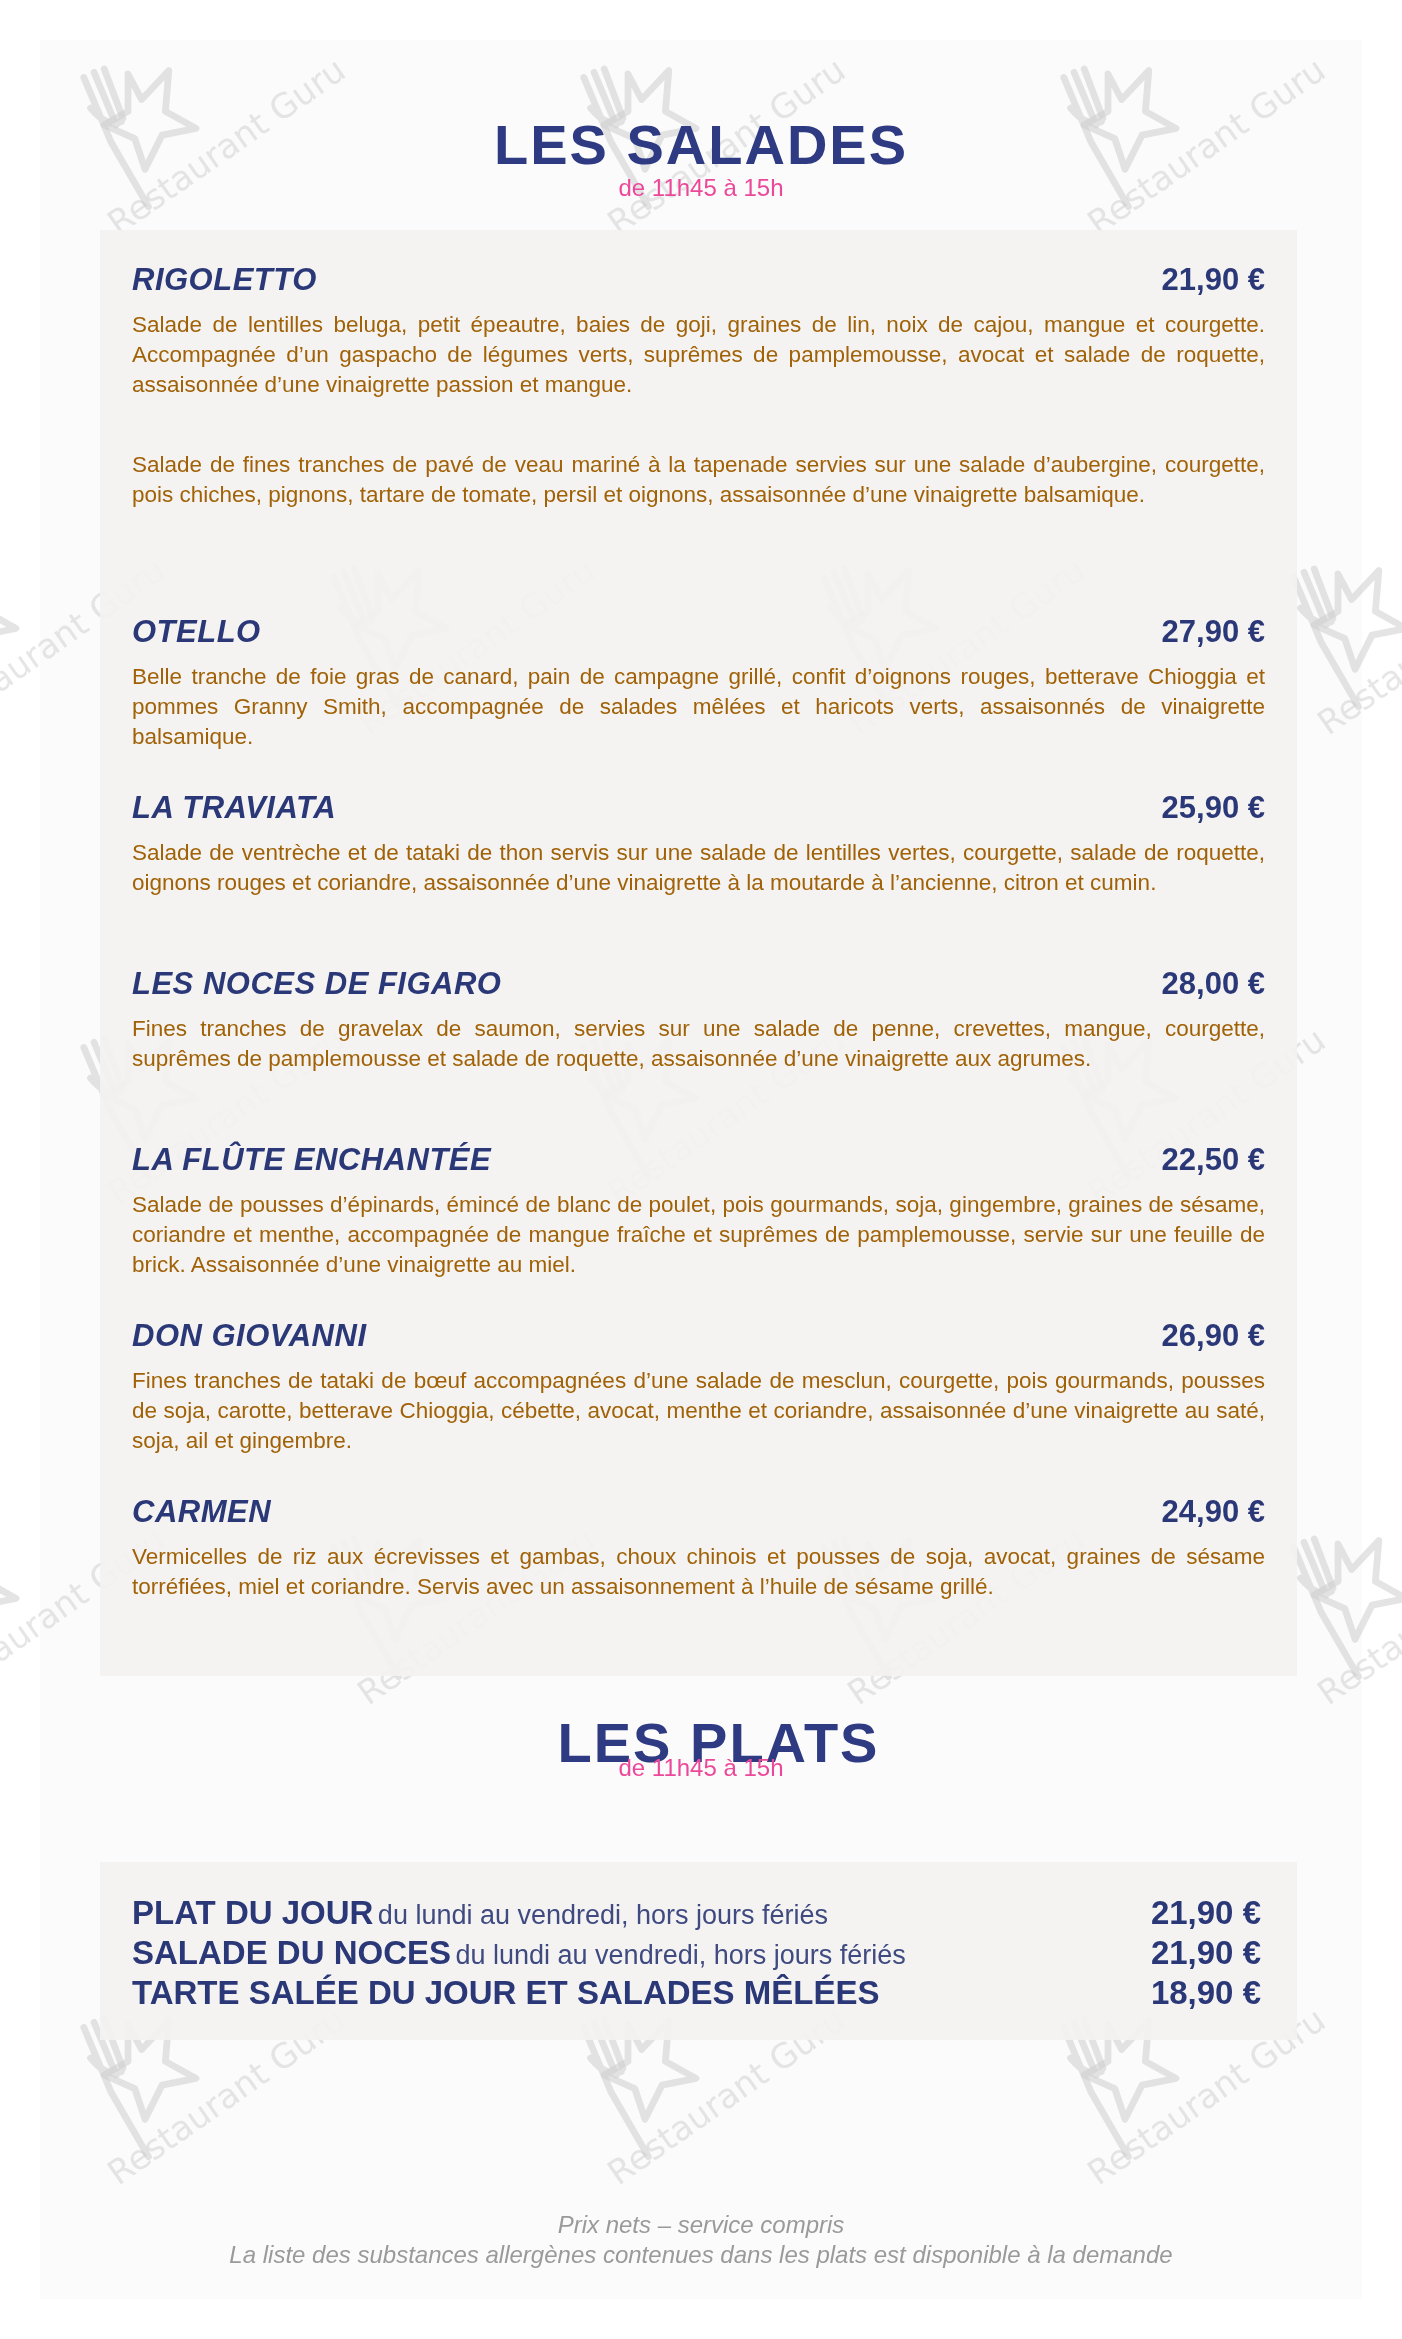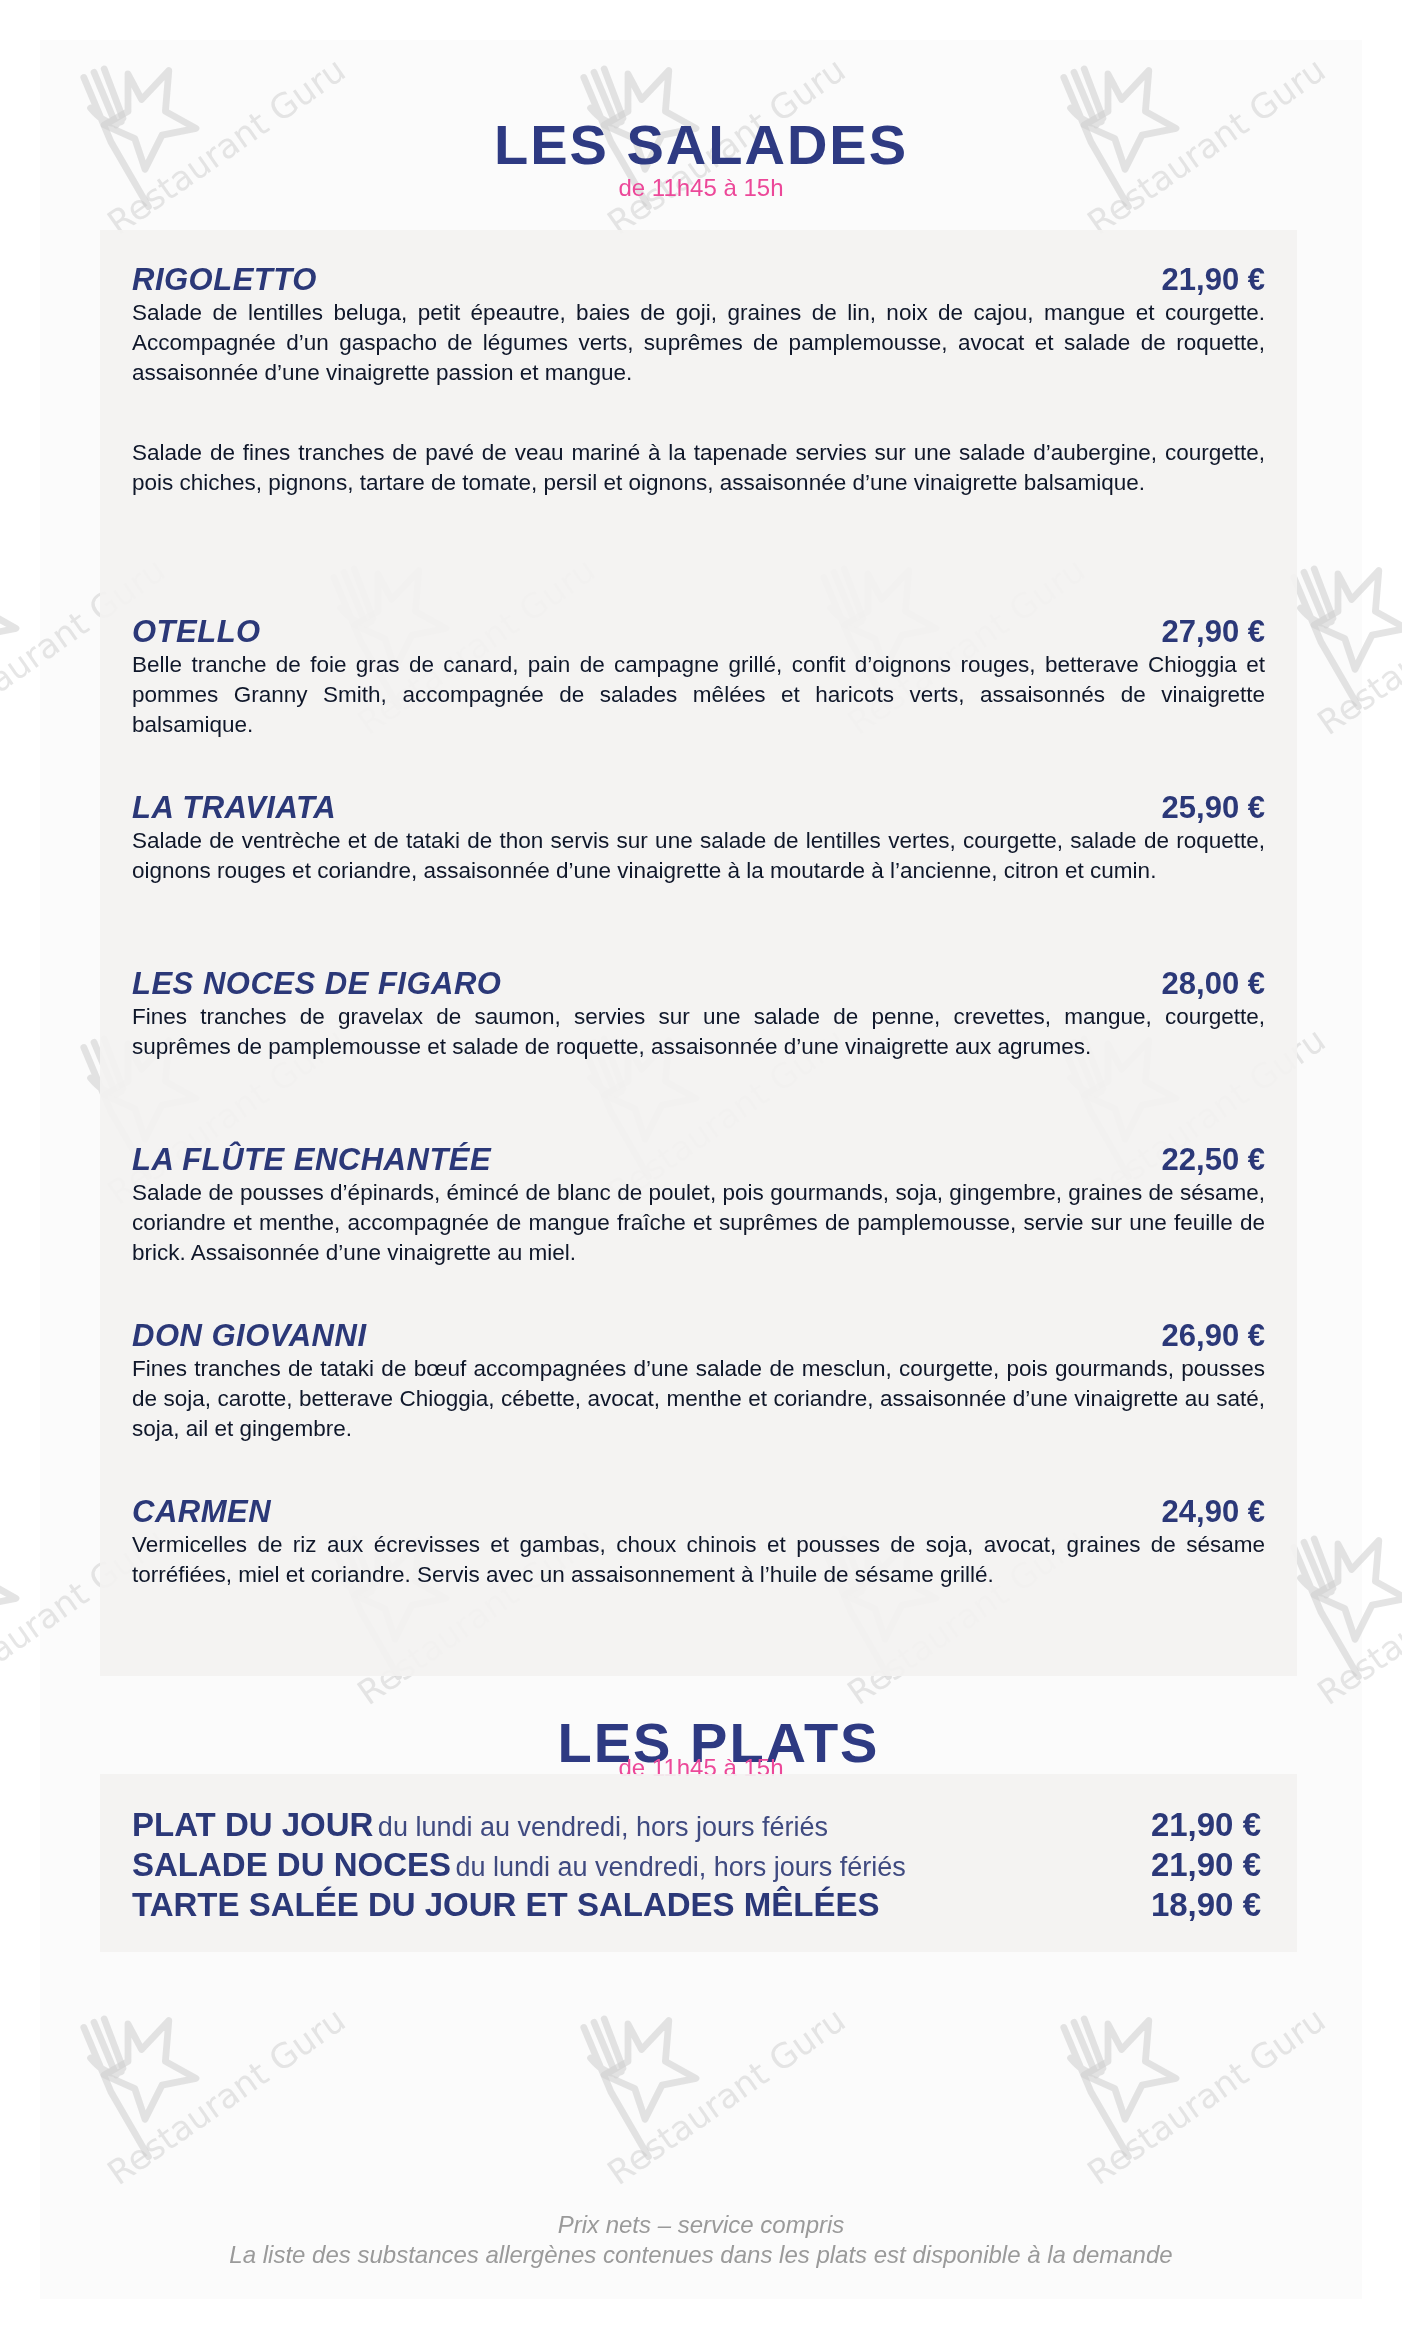--- a/index.html
+++ b/index.html
@@ -87,23 +87,24 @@
       color: #2b3878;
       letter-spacing: 0.5px;
       font-style: italic;
     }
     .item-price {
       font-size: 31px;
       font-weight: bold;
       color: #2b3878;
     }
     .item-desc {
+      margin-top: 12px;
       font-size: 22.5px;
       line-height: 30px;
-      color: #0f172a;
+      color: #a16207;
       text-align: justify;
     }
     .plat-row {
       position: absolute;
       left: 32px;
       right: 36px;
       display: flex;
       justify-content: space-between;
       align-items: baseline;
     }
@@ -356,21 +357,21 @@
         <span class="item-name">CARMEN</span>
         <span class="item-price">24,90 €</span>
       </div>
       <div class="item-desc">Vermicelles de riz aux écrevisses et gambas, choux chinois et pousses de soja, avocat, graines de sésame torréfiées, miel et coriandre. Servis avec un assaisonnement à l’huile de sésame grillé.</div>
     </div>
   </div>
 
   <div class="section-title" style="top:1715px;padding-left:35px;">LES PLATS</div>
   <div class="section-hours" style="top:1756px;">de 11h45 à 15h</div>
 
-  <div class="panel" style="top:1774px;height:178px;">
+  <div class="panel" style="top:1862px;height:178px;">
     <div class="plat-row" style="top:32px;">
       <span>
         <span class="plat-name">PLAT DU JOUR</span>
         <span class="plat-note">du lundi au vendredi, hors jours fériés</span>
       </span>
       <span class="plat-price">21,90 €</span>
     </div>
     <div class="plat-row" style="top:72px;">
       <span>
         <span class="plat-name">SALADE DU NOCES</span>

